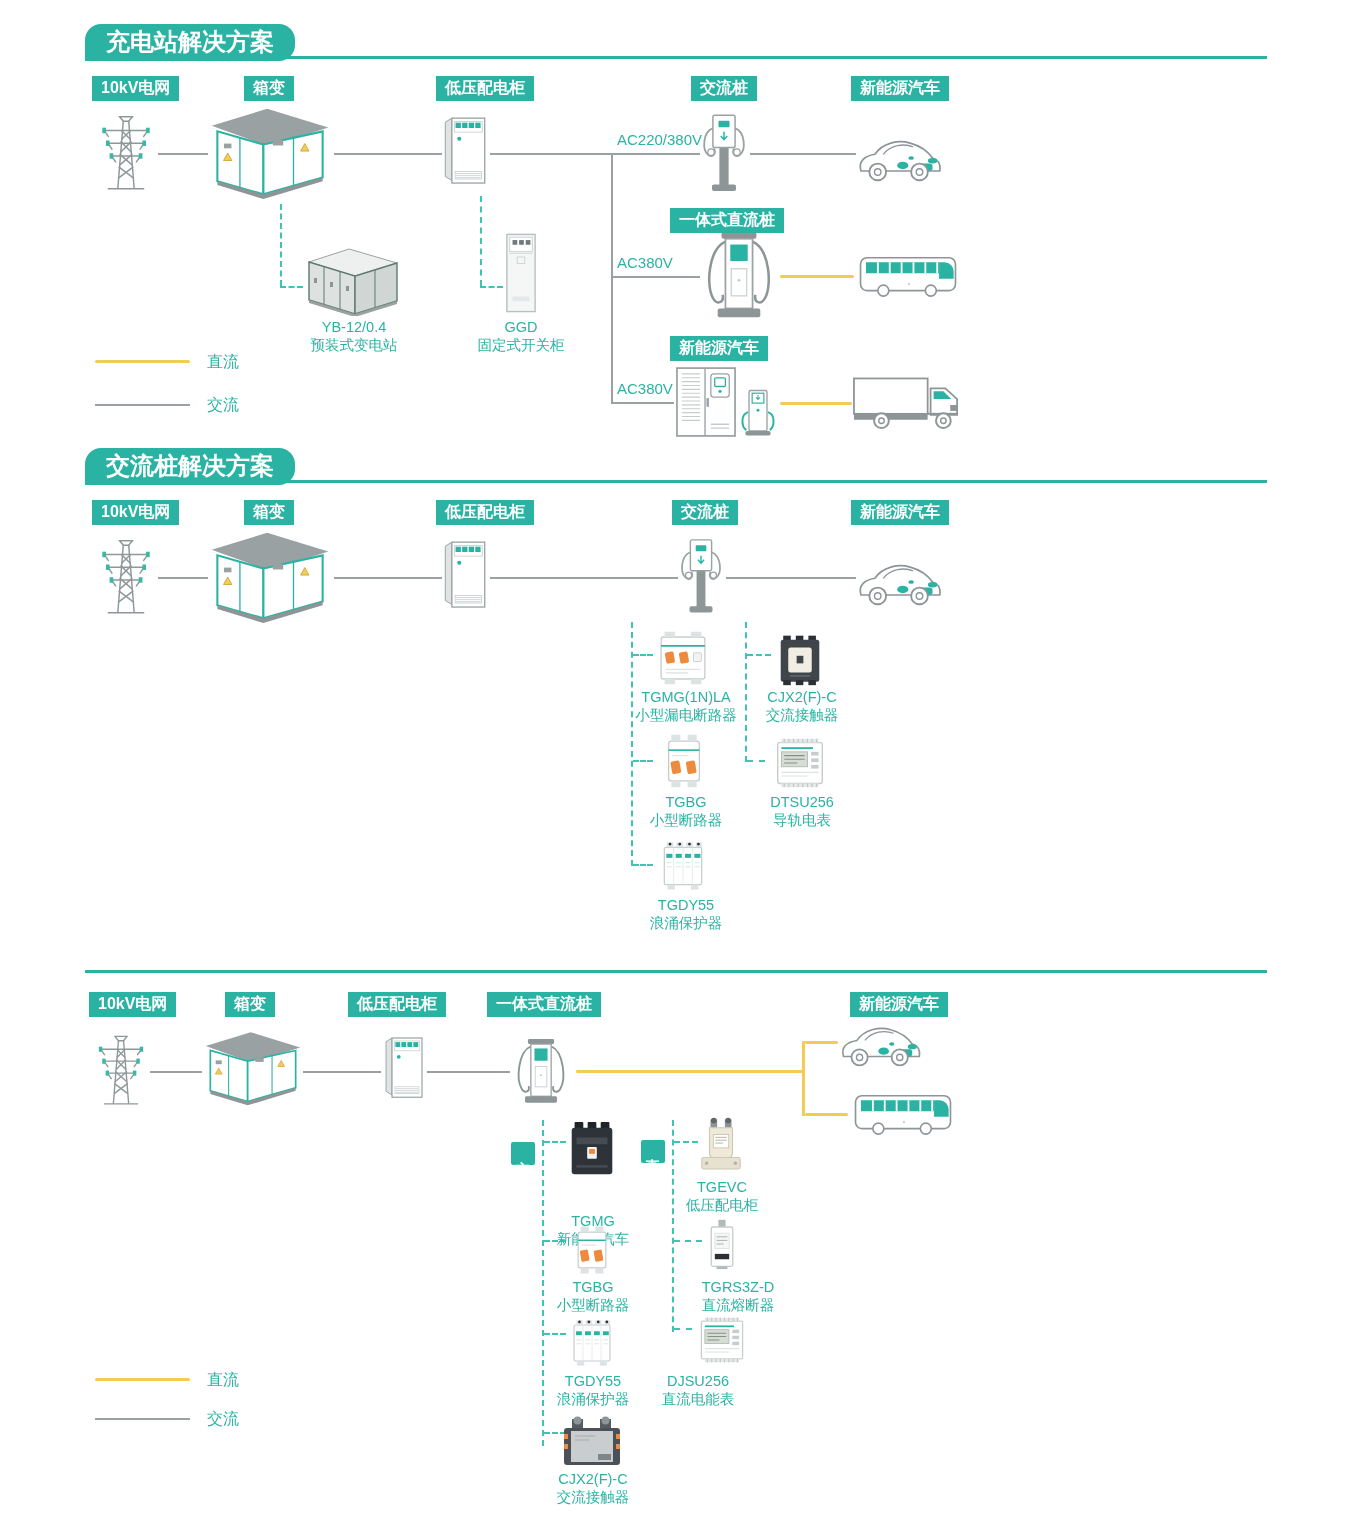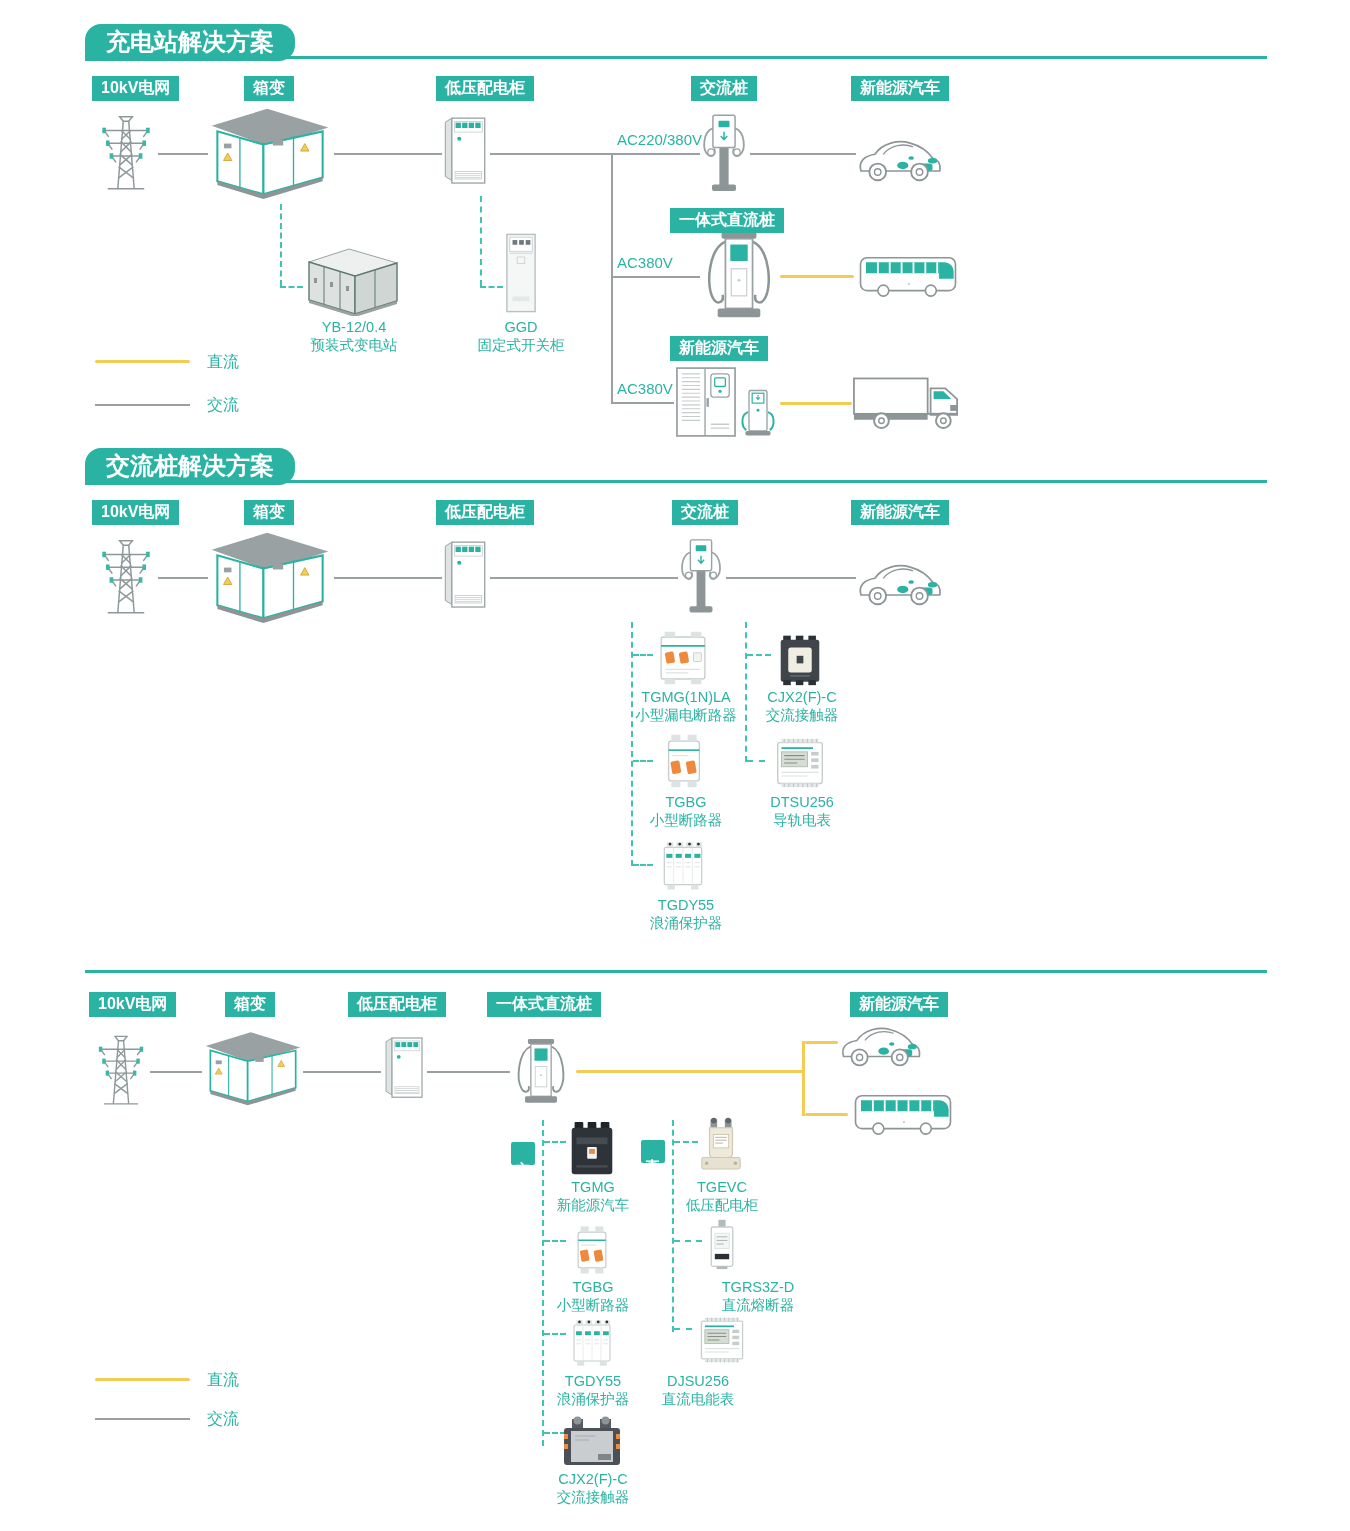--- a/index.html
+++ b/index.html
@@ -507,21 +507,21 @@
   <div class="dashh" style="left:544px;top:1240px;width:22px"></div>
   <div class="dashh" style="left:544px;top:1333px;width:22px"></div>
   <div class="dashh" style="left:544px;top:1432px;width:22px"></div>
   <div class="dashh" style="left:674px;top:1141px;width:24px"></div>
   <div class="dashh" style="left:674px;top:1240px;width:28px"></div>
   <div class="dashh" style="left:674px;top:1328px;width:18px"></div>
 
   <svg class="icon" style="left:566px;top:1120px;width:52px;height:58px">
       <use href="#sy-mccb"></use>
     </svg>
-  <div class="cap" style="left:531px;top:1178px">
+  <div class="cap" style="left:531px;top:1212px">
     <div>TGMG</div>
     <div>新能源汽车</div>
   </div>
   <svg class="icon" style="left:570px;top:1224px;width:44px;height:52px">
       <use href="#sy-mcb"></use>
     </svg>
   <div class="cap" style="left:531px;top:1278px">
     <div>TGBG</div>
     <div>小型断路器</div>
   </div>
@@ -543,21 +543,21 @@
   <svg class="icon" style="left:698px;top:1116px;width:46px;height:58px">
       <use href="#sy-evc"></use>
     </svg>
   <div class="cap" style="left:660px;top:1178px">
     <div>TGEVC</div>
     <div>低压配电柜</div>
   </div>
   <svg class="icon" style="left:702px;top:1218px;width:40px;height:52px">
       <use href="#sy-fuse"></use>
     </svg>
-  <div class="cap" style="left:696px;top:1278px">
+  <div class="cap" style="left:676px;top:1278px">
     <div>TGRS3Z-D</div>
     <div>直流熔断器</div>
   </div>
   <svg class="icon" style="left:692px;top:1316px;width:60px;height:48px">
       <use href="#sy-meter"></use>
     </svg>
   <div class="cap" style="left:636px;top:1372px">
     <div>DJSU256</div>
     <div>直流电能表</div>
   </div>

